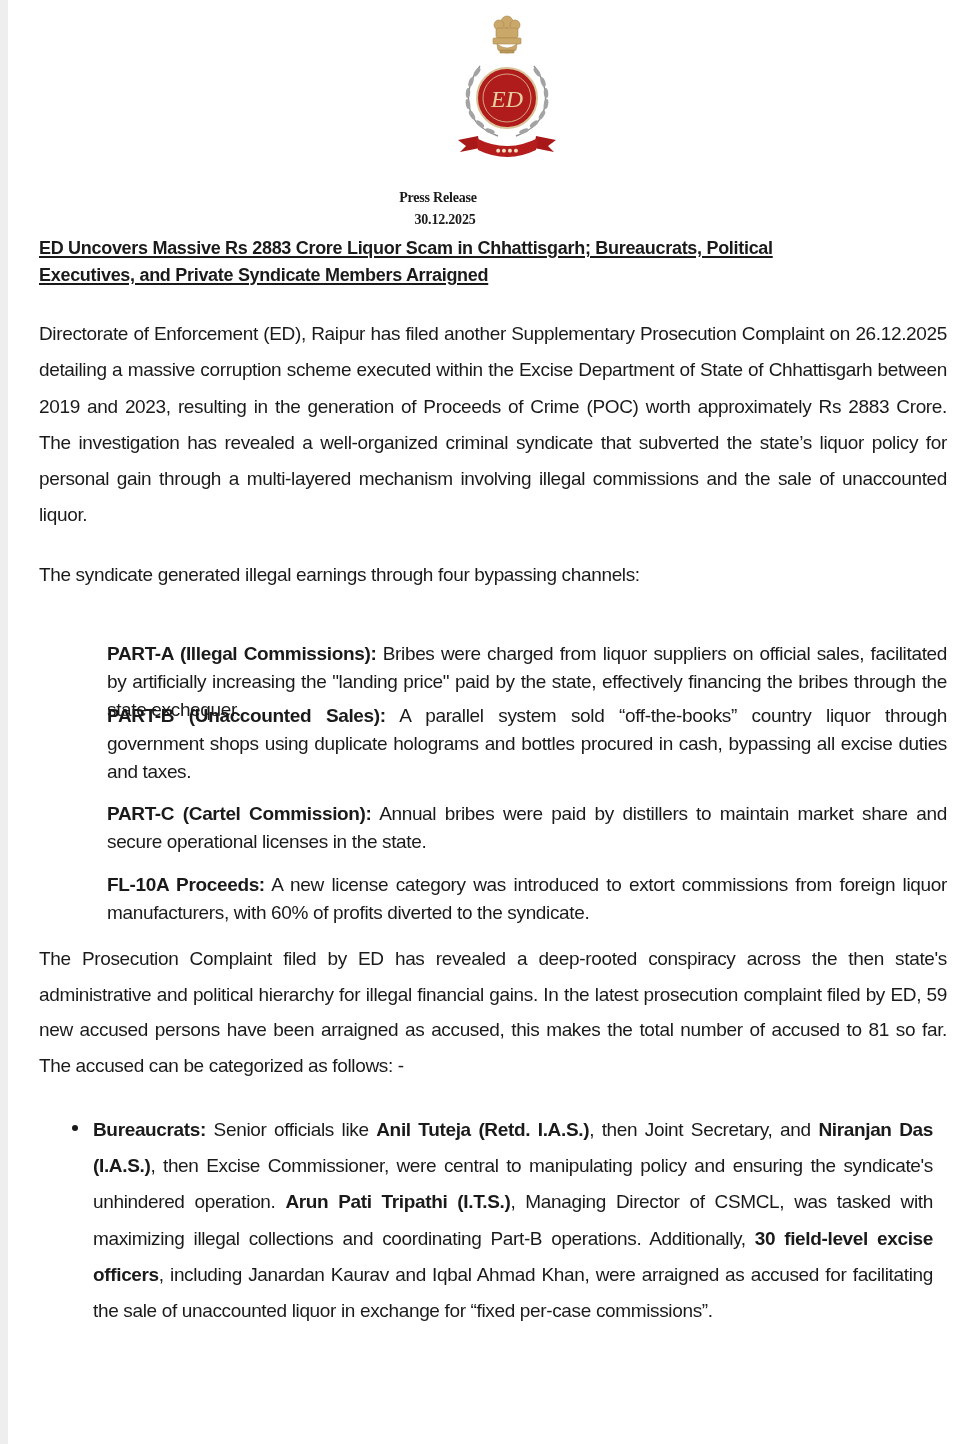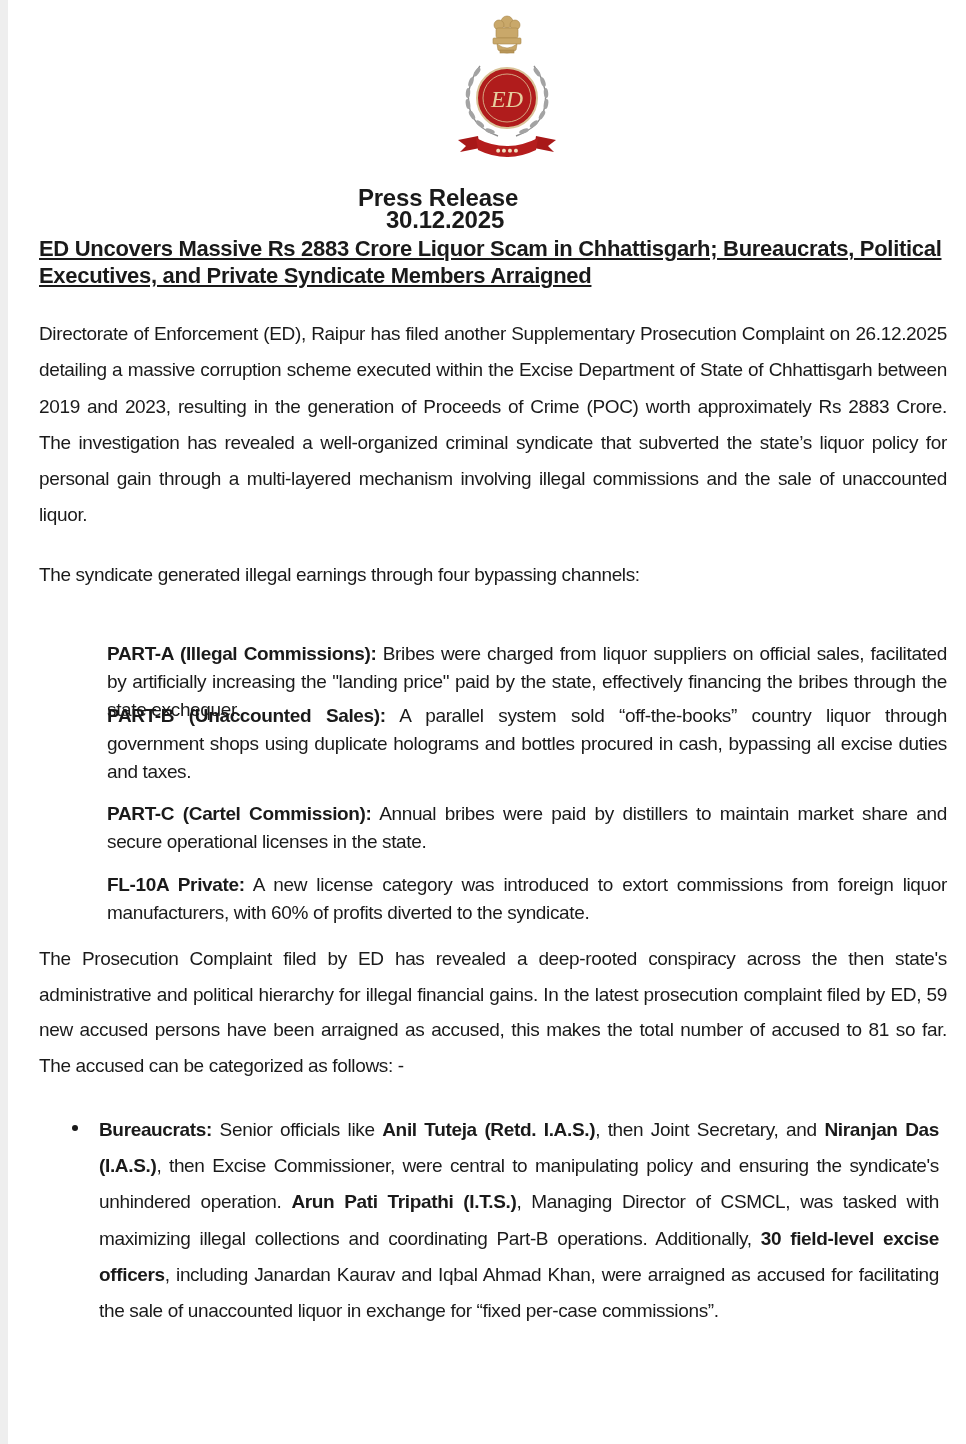--- a/index.html
+++ b/index.html
@@ -34,32 +34,33 @@
       width: 114px;
       height: 160px;
     }
     .header-block {
       position: absolute;
       top: 187px;
       left: 0;
       width: 876px;
       text-align: center;
       font-weight: bold;
-      font-size: 24px;
+      font-size: 14px;
       line-height: 22px;
       letter-spacing: -0.2px;
+      font-family: Liberation Serif, serif;
     }
     .header-block .date { padding-left: 14px; }
     .headline {
       position: absolute;
       left: 39px;
       top: 235px;
       width: 910px;
       font-weight: bold;
-      font-size: 22px;
+      font-size: 18px;
       line-height: 27px;
       letter-spacing: -0.3px;
     }
     .headline span {
       text-decoration: underline;
       text-decoration-thickness: 2px;
       text-underline-offset: 2px;
     }
     .para {
       position: absolute;
@@ -99,21 +100,21 @@
       position: absolute;
       left: 72px;
       top: 13px;
       width: 6px;
       height: 6px;
       border-radius: 50%;
       background: #1a1a1a;
     }
     .bullet-text {
       position: absolute;
-      left: 99px;
+      left: 93px;
       top: 0;
       width: 840px;
       font-size: 19px;
       line-height: 36.2px;
       text-align: justify;
       letter-spacing: -0.35px;
     }
     .bullet-text b { font-weight: bold; }
   </style>
 </head>
@@ -181,21 +182,21 @@
   <div class="para p1">Directorate of Enforcement (ED), Raipur has filed another Supplementary Prosecution Complaint on 26.12.2025 detailing a massive corruption scheme executed within the Excise Department of State of Chhattisgarh between 2019 and 2023, resulting in the generation of Proceeds of Crime (POC) worth approximately Rs 2883 Crore. The investigation has revealed a well-organized criminal syndicate that subverted the state’s liquor policy for personal gain through a multi-layered mechanism involving illegal commissions and the sale of unaccounted liquor.</div>
 
   <div class="para p2">The syndicate generated illegal earnings through four bypassing channels:</div>
 
   <div class="part pa"><b>PART-A (Illegal Commissions):</b><span> Bribes were charged from liquor suppliers on official sales, facilitated by artificially increasing the "landing price" paid by the state, effectively financing the bribes through the state exchequer.</span></div>
 
   <div class="part pc"><b>PART-C (Cartel Commission):</b><span> Annual bribes were paid by distillers to maintain market share and secure operational licenses in the state.</span></div>
 
   <div class="part pb"><b>PART-B (Unaccounted Sales):</b><span> A parallel system sold “off-the-books” country liquor through government shops using duplicate holograms and bottles procured in cash, bypassing all excise duties and taxes.</span></div>
 
-  <div class="part pd"><b>FL-10A Private:</b><span> A new license category was introduced to extort commissions from foreign liquor manufacturers, with 60% of profits diverted to the syndicate.</span></div>
+  <div class="part pd"><b>FL-10A Proceeds:</b><span> A new license category was introduced to extort commissions from foreign liquor manufacturers, with 60% of profits diverted to the syndicate.</span></div>
 
   <div class="para p3">The Prosecution Complaint filed by ED has revealed a deep-rooted conspiracy across the then state's administrative and political hierarchy for illegal financial gains. In the latest prosecution complaint filed by ED, 59 new accused persons have been arraigned as accused, this makes the total number of accused to 81 so far. The accused can be categorized as follows: -</div>
 
   <div class="bullet-list">
     <div class="bullet-item">
       <span class="bullet-dot"></span>
       <div class="bullet-text"><b>Bureaucrats:</b><span> Senior officials like </span><b>Anil Tuteja (Retd. I.A.S.)</b><span>, then Joint Secretary, and </span><b>Niranjan Das (I.A.S.)</b><span>, then Excise Commissioner, were central to manipulating policy and ensuring the syndicate's unhindered operation. </span><b>Arun Pati Tripathi (I.T.S.)</b><span>, Managing Director of CSMCL, was tasked with maximizing illegal collections and coordinating Part-B operations. Additionally, </span><b>30 field-level excise officers</b><span>, including Janardan Kaurav and Iqbal Ahmad Khan, were arraigned as accused for facilitating the sale of unaccounted liquor in exchange for “fixed per-case commissions”.</span></div>
     </div>
   </div>
 

